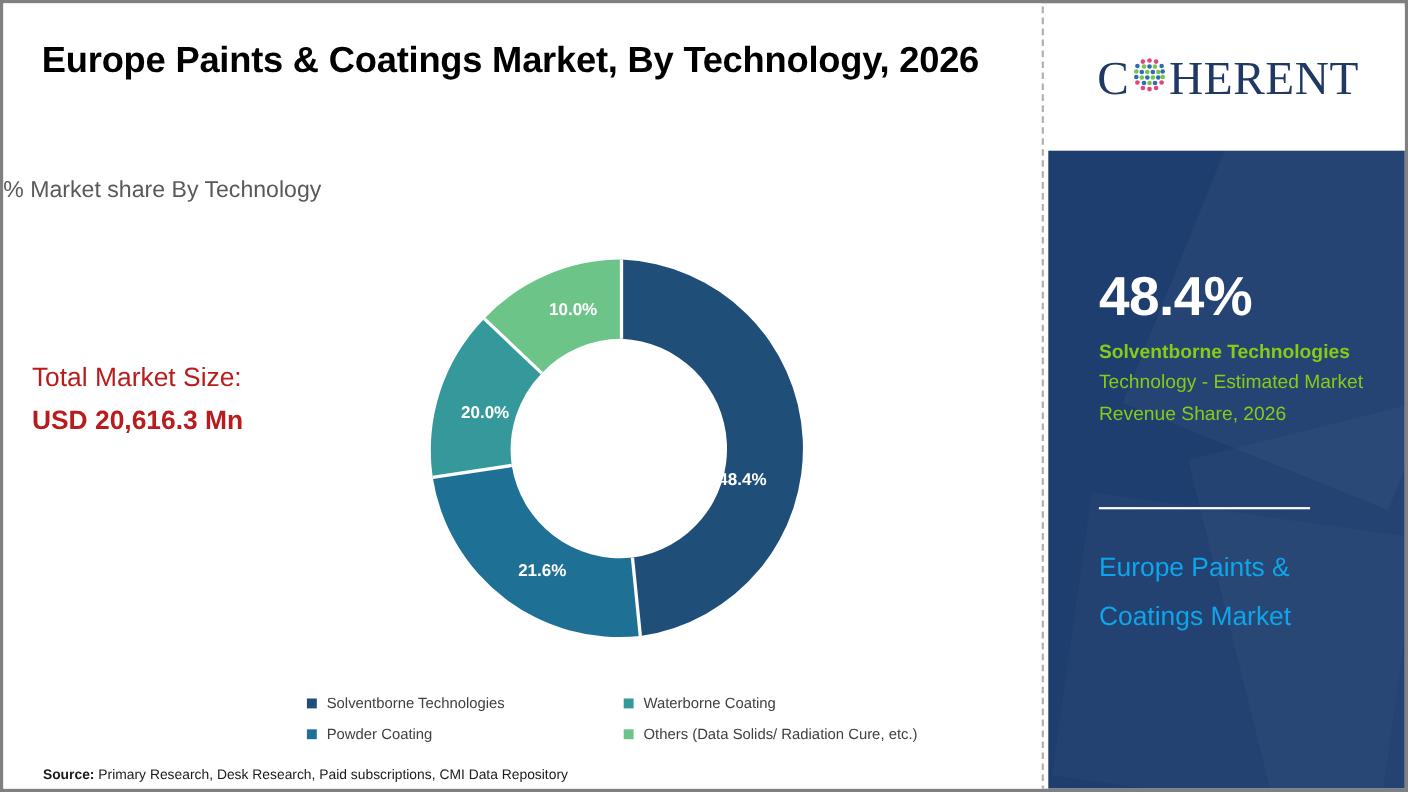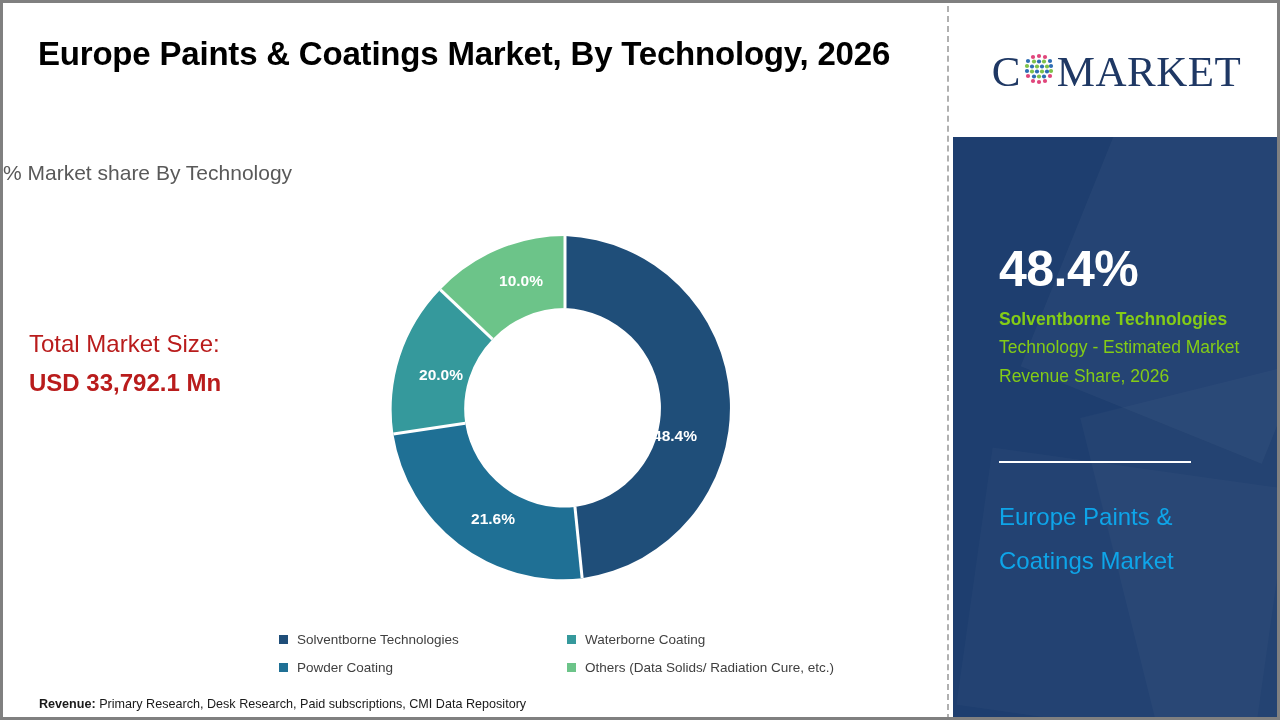--- a/index.html
+++ b/index.html
@@ -230,21 +230,21 @@
 <div id="page">
 
   <div id="left-panel">
 
     <div id="chart-title">Europe Paints &amp; Coatings Market, By Technology, 2026</div>
 
     <div id="chart-subtitle">% Market share By Technology</div>
 
     <div id="total-market">
       <div>Total Market Size:</div>
-      <div class="bold">USD 33,792.1 Mn</div>
+      <div class="bold">USD 20,616.3 Mn</div>
     </div>
 
     <div id="donut-wrap">
       <svg width="348" height="348" viewBox="0 0 348 348">
         <g transform="translate(174,174)">
 
           <path fill="#1f4e79" d="M 0 -172 A 172 172 0 0 1 17.13 170.15 L 9.96 98.93 A 100 100 0 0 0 0 -100 Z"></path>
           <path fill="#1f7095" d="M 17.13 170.15 A 172 172 0 0 1 -171.62 26.07 L -99.78 15.15 A 100 100 0 0 0 9.96 98.93 Z"></path>
           <path fill="#35999c" d="M -171.62 26.07 A 172 172 0 0 1 -124.79 -118.32 L -72.55 -68.79 A 100 100 0 0 0 -99.78 15.15 Z"></path>
           <path fill="#6cc489" d="M -124.79 -118.32 A 172 172 0 0 1 0 -172 L 0 -100 A 100 100 0 0 0 -72.55 -68.79 Z"></path>
@@ -277,21 +277,21 @@
         <span class="legend-swatch" style="background:#1f7095"></span>
         <span>Powder Coating</span>
       </div>
       <div class="legend-item">
         <span class="legend-swatch" style="background:#6cc489"></span>
         <span>Others (Data Solids/ Radiation Cure, etc.)</span>
       </div>
     </div>
 
     <div id="source">
-      <span class="bold">Revenue:</span>
+      <span class="bold">Source:</span>
       <span>Primary Research, Desk Research, Paid subscriptions, CMI Data Repository</span>
     </div>
   </div>
 
   <div id="divider"></div>
 
   <div id="right-panel">
 
     <div id="logo-box">
       <div id="logo-wordmark">
@@ -323,21 +323,21 @@
               <circle cx="12" cy="24.5" r="2.1" fill="#2e6db4"></circle>
               <circle cx="17" cy="24.5" r="2.1" fill="#7ec24a"></circle>
               <circle cx="22" cy="24.5" r="2.1" fill="#2e6db4"></circle>
               <circle cx="28" cy="24" r="2.1" fill="#e0457b"></circle>
               <circle cx="11" cy="29" r="2.1" fill="#e0457b"></circle>
               <circle cx="17" cy="30" r="2.1" fill="#e0457b"></circle>
               <circle cx="23" cy="29" r="2.1" fill="#e0457b"></circle>
             </g>
           </svg>
         </span>
-        <span>MARKET</span>
+        <span>HERENT</span>
       </div>
     </div>
 
     <div id="right-body">
       <div class="bg-shape-a"></div>
       <div class="bg-shape-b"></div>
       <div class="bg-shape-c"></div>
 
       <div id="stat-value">48.4%</div>
 

